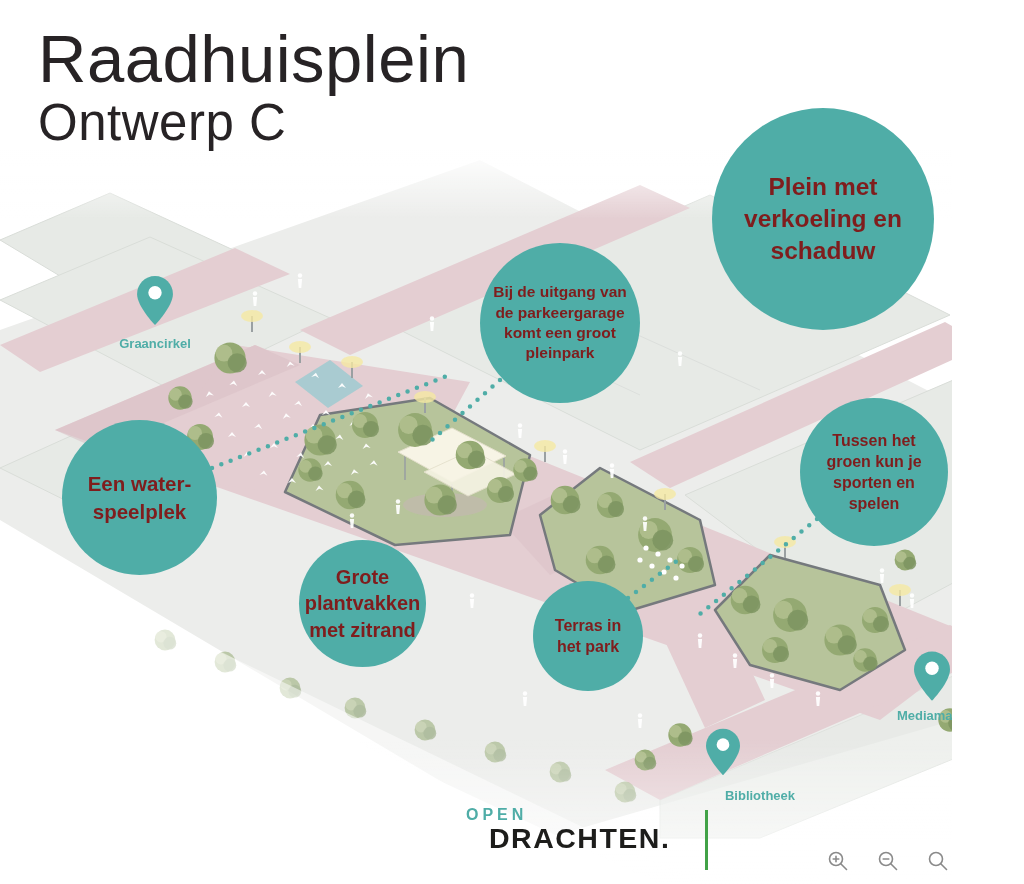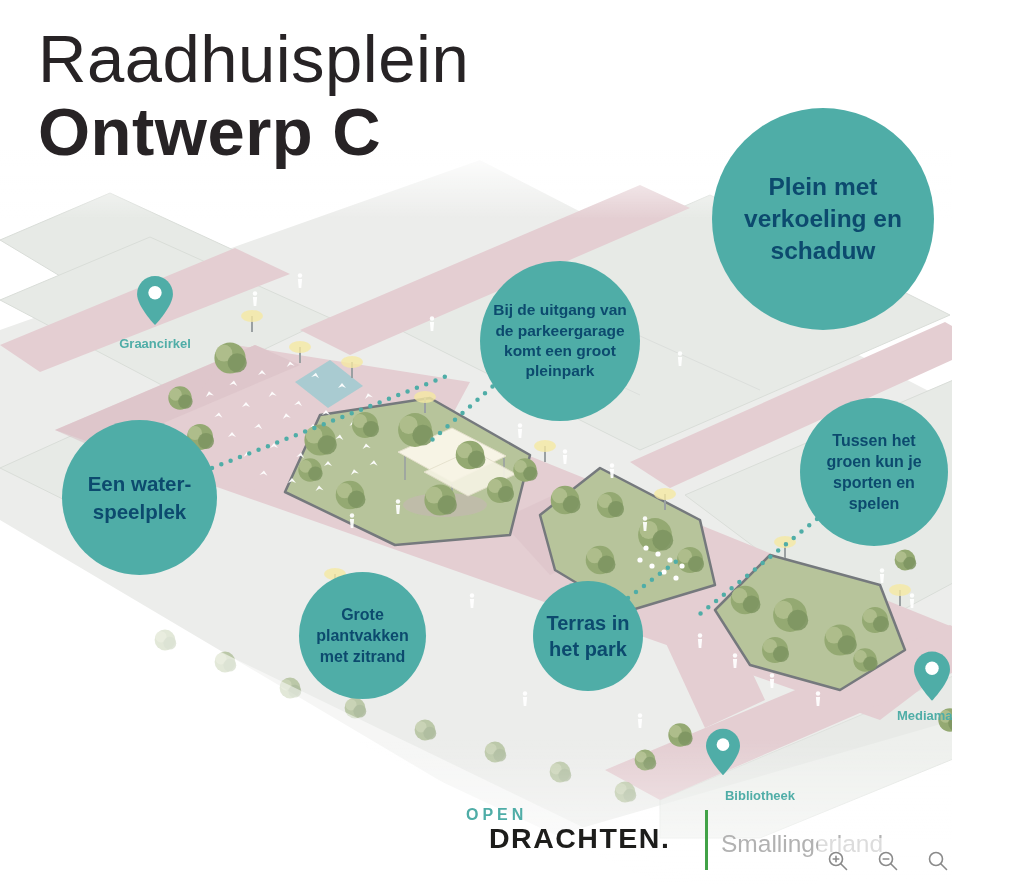--- a/index.html
+++ b/index.html
@@ -14,32 +14,32 @@
   .f-pink{fill:var(--pink);}
   .f-pinkdeep{fill:var(--pinkdeep);}
   .f-park{fill:var(--parkbase);stroke:var(--wall);stroke-width:2.5;stroke-linejoin:round;}
   .f-water{fill:var(--water);}
   .f-canopy{fill:var(--canopy);stroke:#e4e0cc;stroke-width:1;}
   .dots{stroke:var(--teal);stroke-width:4.5;stroke-linecap:round;stroke-dasharray:0 10;fill:none;}
 
   
   .title{position:absolute;left:38px;top:22px;color:var(--ink);line-height:1.09;}
   .title .t1{display:block;font-size:67px;font-weight:400;letter-spacing:.5px;}
-  .title .t2{display:block;font-size:67px;font-weight:700;letter-spacing:.5px;}
-
-  
-  .bubble{position:absolute;border-radius:50%;background:var(--teal);color:#0c4a6e;
+  .title .t2{display:block;font-size:51px;font-weight:400;letter-spacing:.5px;}
+
+  
+  .bubble{position:absolute;border-radius:50%;background:var(--teal);color:#7f1d1d;
           display:flex;align-items:center;justify-content:center;text-align:center;
           font-weight:700;line-height:1.32;}
   .b-plein{left:712px;top:108px;width:222px;height:222px;font-size:24.5px;padding:0 20px;}
-  .b-uitgang{left:480px;top:261px;width:160px;height:160px;font-size:15.5px;padding:0 11px;}
+  .b-uitgang{left:480px;top:243px;width:160px;height:160px;font-size:15.5px;padding:0 11px;}
   .b-tussen{left:800px;top:398px;width:148px;height:148px;font-size:16px;padding:0 14px;}
   .b-water{left:62px;top:420px;width:155px;height:155px;font-size:20.5px;padding:0 12px;}
-  .b-plant{left:299px;top:572px;width:127px;height:127px;font-size:16px;padding:0 6px;}
-  .b-terras{left:533px;top:581px;width:110px;height:110px;font-size:20px;padding:0 10px;}
+  .b-plant{left:299px;top:540px;width:127px;height:127px;font-size:20px;padding:0 6px;}
+  .b-terras{left:533px;top:581px;width:110px;height:110px;font-size:16px;padding:0 10px;}
 
   
   .pin{position:absolute;}
   .pin-label{position:absolute;width:160px;text-align:center;color:var(--teal);
              font-weight:700;font-size:13px;}
 
   
   .open-drachten{position:absolute;left:466px;top:807px;line-height:1.05;}
   .open-drachten .open{display:block;color:var(--teal);font-size:16px;font-weight:700;letter-spacing:4px;}
   .open-drachten .dra{display:block;color:var(--logoink);font-size:28.5px;font-weight:800;letter-spacing:1.5px;margin-left:23px;}
@@ -309,21 +309,20 @@
   </svg>
   <div class="pin-label" style="left:680px;top:788px">Bibliotheek</div>
 
   <div class="open-drachten">
     <span class="open">OPEN</span>
     <span class="dra">DRACHTEN.</span>
   </div>
 
   <div class="muni">
     <span class="bar"></span>
-    <span class="region">Smallingerland</span>
   </div>
 
   <div class="controls">
     <button class="ctrl" title="">
       <svg width="24" height="24" viewBox="0 0 24 24">
         <circle cx="10" cy="10" r="6.5"></circle>
           <path d="M15 15 L20.5 20.5"></path>
           <path d="M7.2 10 h5.6 M10 7.2 v5.6"></path>
       </svg>
     </button>

